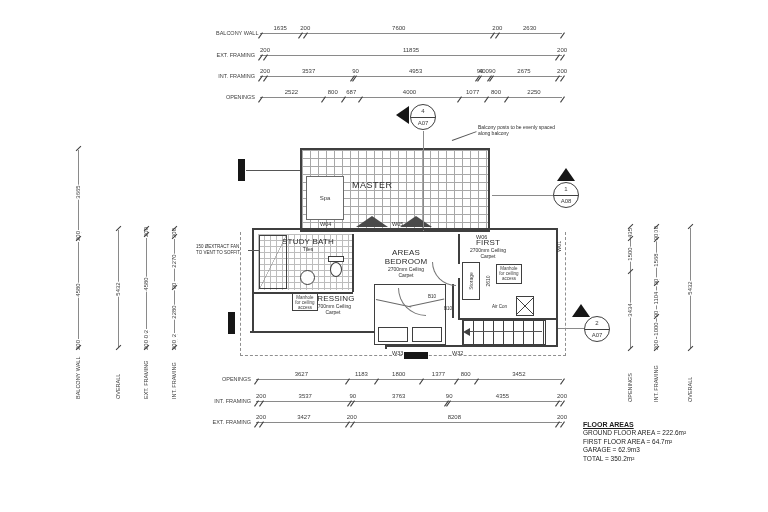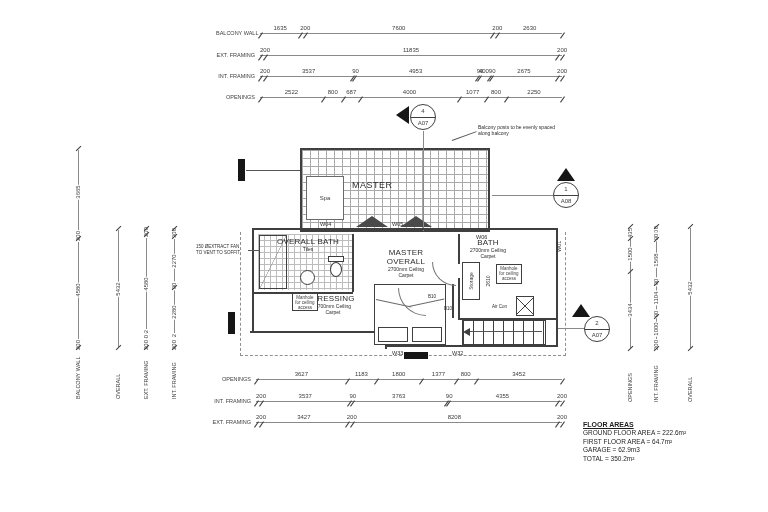--- a/index.html
+++ b/index.html
@@ -332,45 +332,45 @@
   <div class="a wall" style="left:458px;top:278px;width:1.5px;height:40px;"></div>
   <div class="a wall" style="left:458px;top:318px;width:100px;height:1.5px;"></div>
   <div class="a wall" style="left:452px;top:284px;width:1.5px;height:34px;"></div>
 
   <div class="a tiles-sm" style="left:258px;top:234px;width:94px;height:56px;"></div>
   <div class="a shower" style="left:259px;top:235px;width:28px;height:54px;"></div>
   <div class="a circ" style="left:300px;top:270px;width:15px;height:15px;"></div>
   <div class="a" style="left:328px;top:256px;width:16px;height:6px;border:1px solid #3f3f3f;background:#fff;"></div>
   <div class="a circ" style="left:330px;top:262px;width:12px;height:15px;"></div>
   <div class="room" style="left:268px;top:237px;width:80px;">
-    <div class="rname">OVERALL BATH</div>
+    <div class="rname">STUDY BATH</div>
     <div class="rsub">Tiles</div>
   </div>
 
   <div class="room" style="left:298px;top:294px;width:70px;">
     <div class="rname">DRESSING</div>
     <div class="rsub">2700mm Ceiling</div>
     <div class="rsub">Carpet</div>
   </div>
   <div class="notebox" style="left:292px;top:293px;width:26px;height:18px;">Manhole for ceiling access</div>
 
   <div class="room" style="left:370px;top:248px;width:72px;">
-    <div class="rname" style="width:60px;margin:0 auto;">MASTER OVERALL</div>
+    <div class="rname" style="width:60px;margin:0 auto;">AREAS BEDROOM</div>
     <div class="rsub">2700mm Ceiling</div>
     <div class="rsub">Carpet</div>
   </div>
   <div class="a bed" style="left:374px;top:284px;width:72px;height:61px;">
     <div class="pillow" style="left:3px;bottom:2px;width:30px;height:15px;"></div>
     <div class="pillow" style="left:37px;bottom:2px;width:30px;height:15px;"></div>
     <div class="a" style="left:1px;top:14px;width:36px;height:1px;background:#6a6a6a;transform:rotate(12deg);transform-origin:left center;"></div>
     <div class="a" style="left:34px;top:21px;width:36px;height:1px;background:#6a6a6a;transform:rotate(-12deg);transform-origin:left center;"></div>
   </div>
 
   <div class="room" style="left:448px;top:238px;width:80px;">
-    <div class="rname">BATH</div>
+    <div class="rname">FIRST</div>
     <div class="rsub">2700mm Ceiling</div>
     <div class="rsub">Carpet</div>
   </div>
   <div class="notebox" style="left:496px;top:264px;width:26px;height:20px;">Manhole for ceiling access</div>
 
   <div class="a border1" style="left:462px;top:262px;width:18px;height:38px;display:flex;align-items:center;justify-content:center;">
     <span class="vtext">Storage</span>
   </div>
   <span class="a vtext" style="left:482px;top:278px;">2610</span>
 

